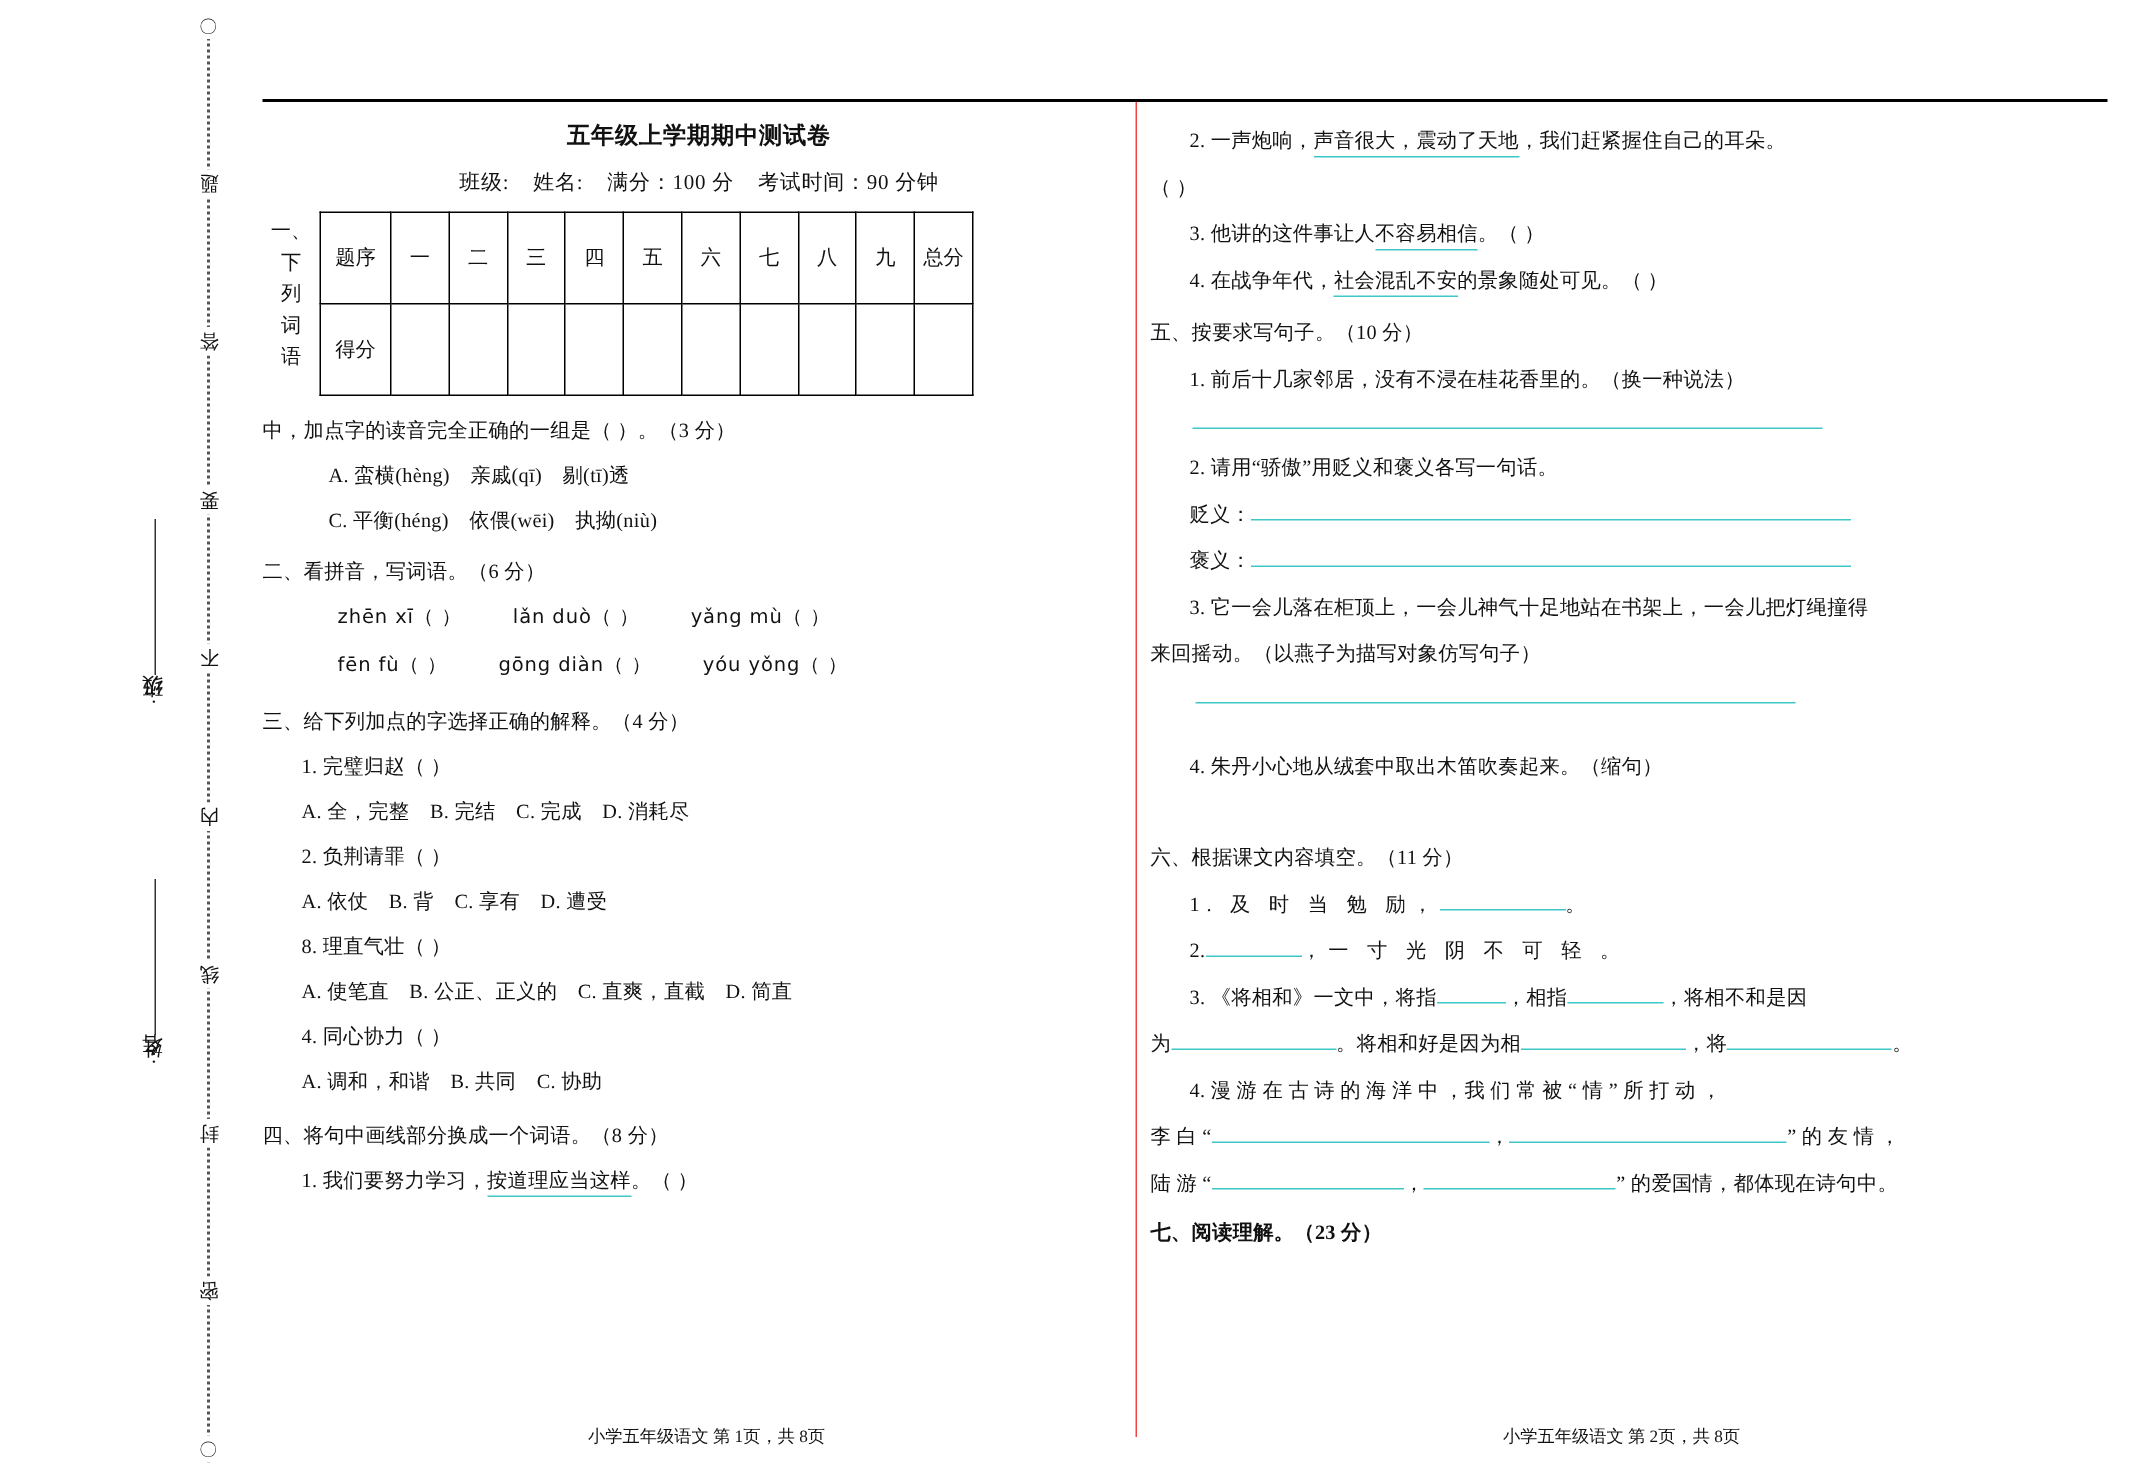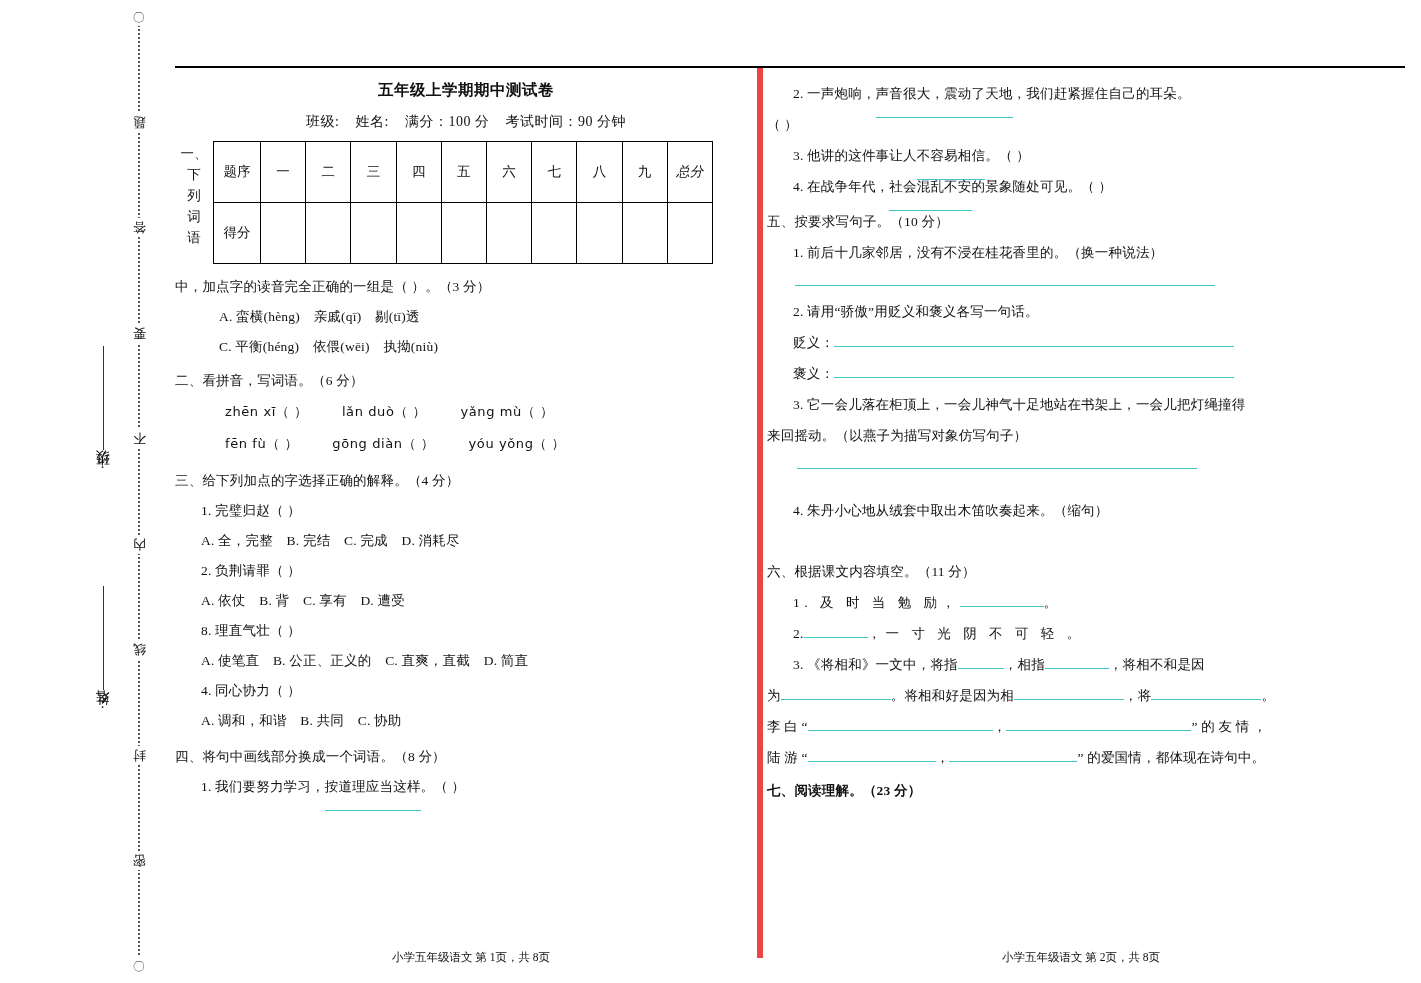--- a/index.html
+++ b/index.html
@@ -77,21 +77,21 @@
   
   .sheet {
     position: absolute;
     top: 66px;
     border-top: 2px solid #000000;
     height: 890px;
   }
   #sheet-left {
     left: 175px;
     width: 582px;
-    border-right: 6px solid #ef4444;
+    border-right: 1px solid #ef4444;
   }
   #sheet-right {
     left: 757px;
     width: 648px;
   }
   .sheet-inner {
     position: relative;
     width: 100%;
     height: 100%;
   }
@@ -124,36 +124,35 @@
     line-height: 21px;
     text-align: center;
     padding-top: 2px;
     flex: 0 0 38px;
   }
   .vertical-heading div { white-space: nowrap; }
 
   table.score-table {
     border-collapse: collapse;
     table-layout: fixed;
-    width: 500px;
+    width: 436px;
   }
   table.score-table td {
     border: 1px solid #000000;
     text-align: center;
     vertical-align: middle;
     font-size: 13.5px;
     height: 58px;
   }
   table.score-table td.label-col {
     width: 44px;
     line-height: 20px;
   }
   table.score-table td.total-col {
     line-height: 20px;
-    font-style: italic;
   }
 
   .qtext {
     font-size: 13.5px;
     line-height: 30px;
     letter-spacing: 0.2px;
   }
   .indent1 { padding-left: 26px; }
   .indent2 { padding-left: 44px; }
   .left-body { padding: 0 12px 0 0; }
@@ -173,21 +172,21 @@
   .right-body { padding: 0 18px 0 10px; }
   .rtext {
     font-size: 13.5px;
     line-height: 31px;
     letter-spacing: 0.2px;
   }
   .rindent { padding-left: 26px; }
 
   .cyan-under {
     border-bottom: 1.5px solid #3fc7c7;
-    padding-bottom: 16px;
+    padding-bottom: 3px;
   }
   .answer-line {
     display: block;
     border-bottom: 1.5px solid #3fc7c7;
     height: 1px;
     margin: 16px 0 10px 28px;
     width: 420px;
   }
   .answer-line.w2 { width: 400px; margin-left: 30px; }
   .blank-ul {
@@ -384,20 +383,21 @@
       <span>2.</span><span class="blank-ul bl-s"></span><span class="spaced">，一 寸 光 阴 不 可 轻 。</span>
     </div>
 
     <div class="rtext rindent">
       <span>3. 《将相和》一文中，将指</span><span class="blank-ul bl-xs"></span><span>，相指</span><span class="blank-ul bl-s"></span><span>，将相不和是因</span>
     </div>
     <div class="rtext">
       <span>为</span><span class="blank-ul bl-l"></span><span>。将相和好是因为相</span><span class="blank-ul bl-l"></span><span>，将</span><span class="blank-ul bl-l"></span><span>。</span>
     </div>
 
+    <div class="rtext rindent">4. 漫 游 在 古 诗 的 海 洋 中 ，我 们 常 被 “ 情 ” 所 打 动 ，</div>
     <div class="rtext">
       <span>李 白 “</span><span class="blank-ul bl-xxl"></span><span>，</span><span class="blank-ul bl-xxl"></span><span>” 的 友 情 ，</span>
     </div>
     <div class="rtext">
       <span>陆 游 “</span><span class="blank-ul bl-xl"></span><span>，</span><span class="blank-ul bl-xl"></span><span>” 的爱国情，都体现在诗句中。</span>
     </div>
 
     <div class="rtext" style="margin-top:2px;font-weight:bold;">七、阅读理解。（23 分）</div>
 
   </div>

